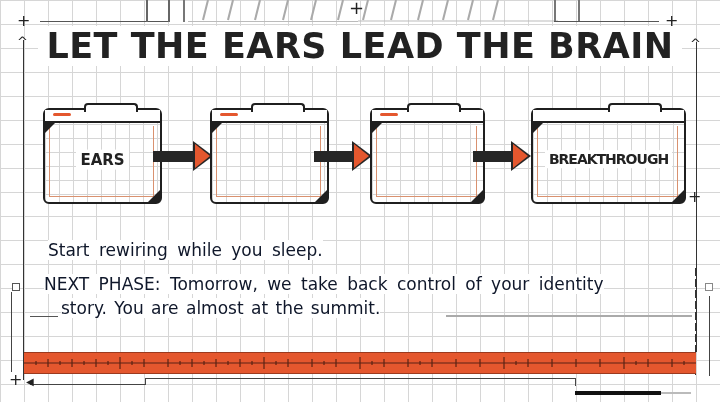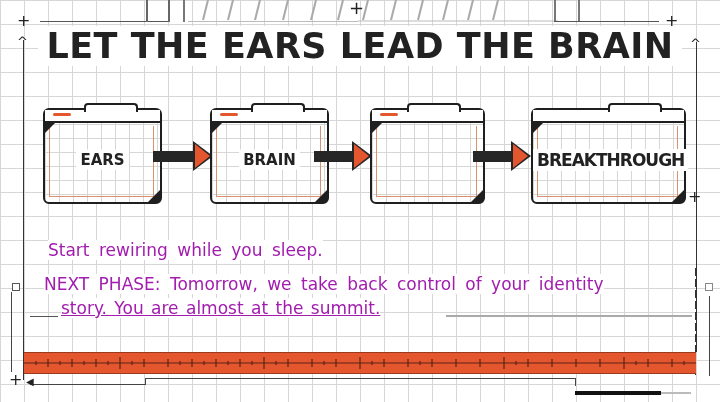--- a/index.html
+++ b/index.html
@@ -39,21 +39,21 @@
   .card .label {
     position:absolute; left:0; right:0; top:50%; transform:translateY(-30%);
     text-align:center; font-weight:bold; font-size:15px; color:#222;
     font-family:"DejaVu Sans", sans-serif;
   }
   .card .label span { background:#fff; padding:1px 4px; }
   .arrow { position:absolute; height:30px; }
   .arrow .shaft { position:absolute; left:0; top:10px; height:11px; background:#262626; }
   .arrow .head { position:absolute; top:0; width:0; height:0; border-top:15px solid transparent; border-bottom:15px solid transparent; border-left:20px solid #262626; }
   .arrow .head-fill { position:absolute; top:3px; width:0; height:0; border-top:12px solid transparent; border-bottom:12px solid transparent; border-left:15px solid #e4572e; }
-  .body-text { font-family:"DejaVu Sans", sans-serif; color:#a21caf; font-size:17px; word-spacing:4px; }
+  .body-text { font-family:"DejaVu Sans", sans-serif; color:#0f172a; font-size:17px; word-spacing:4px; }
   .body-text span { background:#fff; }
   .ruler { left:24px; top:352px; width:672px; height:22px; background:#e4572e; border-top:1px solid #9b3a1f; border-bottom:1px solid #9b3a1f; box-sizing:border-box; }
   .vline { position:absolute; background:#333; width:1px; }
   .hline { position:absolute; background:#333; height:1px; }
   .glyph { position:absolute; color:#222; font-family:"DejaVu Sans", sans-serif; }
 </style>
 </head>
 <body>
 
 <div class="abs" style="left:18px;top:0;width:690px;height:24px;">
@@ -116,21 +116,20 @@
   <div class="head-fill" style="left:42px;"></div>
 </div>
 
 <div class="card" style="left:210px;width:119px;">
   <div class="tabbar"></div>
   <div class="tabnotch"></div>
   <div class="accent"></div>
   <div class="inner"></div>
   <div class="corner-tl"></div>
   <div class="corner-br"></div>
-  <div class="label"><span>BRAIN</span></div>
 </div>
 
 <div class="arrow" style="left:314px;top:141px;width:60px;">
   <div class="shaft" style="width:42px;"></div>
   <div class="head" style="left:38px;"></div>
   <div class="head-fill" style="left:40px;"></div>
 </div>
 
 <div class="card" style="left:370px;width:115px;">
   <div class="tabbar"></div>
@@ -146,27 +145,27 @@
   <div class="head" style="left:38px;"></div>
   <div class="head-fill" style="left:40px;"></div>
 </div>
 
 <div class="card" style="left:531px;width:155px;">
   <div class="tabbar"></div>
   <div class="tabnotch"></div>
   <div class="inner"></div>
   <div class="corner-tl"></div>
   <div class="corner-br"></div>
-  <div class="label" style="letter-spacing:-1px;font-size:17px;"><span>BREAKTHROUGH</span></div>
+  <div class="label" style="letter-spacing:-1px;font-size:14px;"><span>BREAKTHROUGH</span></div>
 </div>
 <div class="glyph" style="left:688px;top:187px;font-size:16px;">+</div>
 
 <div class="abs body-text" style="left:48px;top:240px;"><span>Start rewiring while you sleep.</span></div>
 <div class="abs body-text" style="left:44px;top:274px;"><span>NEXT PHASE: Tomorrow, we take back control of your identity</span></div>
-<div class="abs body-text" style="left:61px;top:298px;word-spacing:2px;text-decoration:underline;"><span>story. You are almost at the summit.</span></div>
+<div class="abs body-text" style="left:61px;top:298px;word-spacing:2px;"><span>story. You are almost at the summit.</span></div>
 
 <div class="abs" style="left:12px;top:283px;width:6px;height:6px;border:1px solid #555;background:#fff;"></div>
 <div class="abs" style="left:705px;top:283px;width:6px;height:6px;border:1px solid #888;background:#fff;"></div>
 <div class="hline" style="left:30px;top:316px;width:28px;background:#555;"></div>
 <div class="hline" style="left:446px;top:315px;width:246px;height:2px;background:#aaa;"></div>
 <div class="vline" style="left:695px;top:268px;height:110px;background:repeating-linear-gradient(to bottom,#333 0 8px,transparent 8px 11px);"></div>
 <div class="vline" style="left:709px;top:296px;height:80px;background:#444;"></div>
 <div class="vline" style="left:11px;top:292px;height:80px;background:#444;"></div>
 
 <div class="abs ruler">

